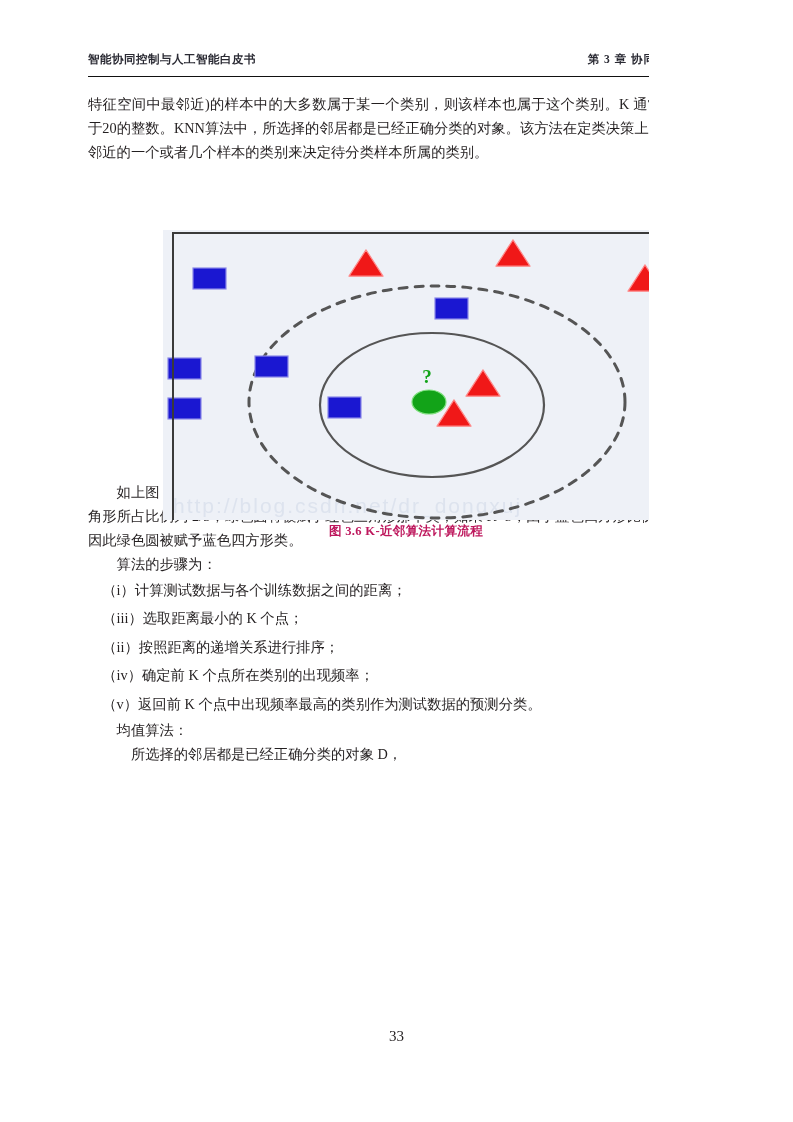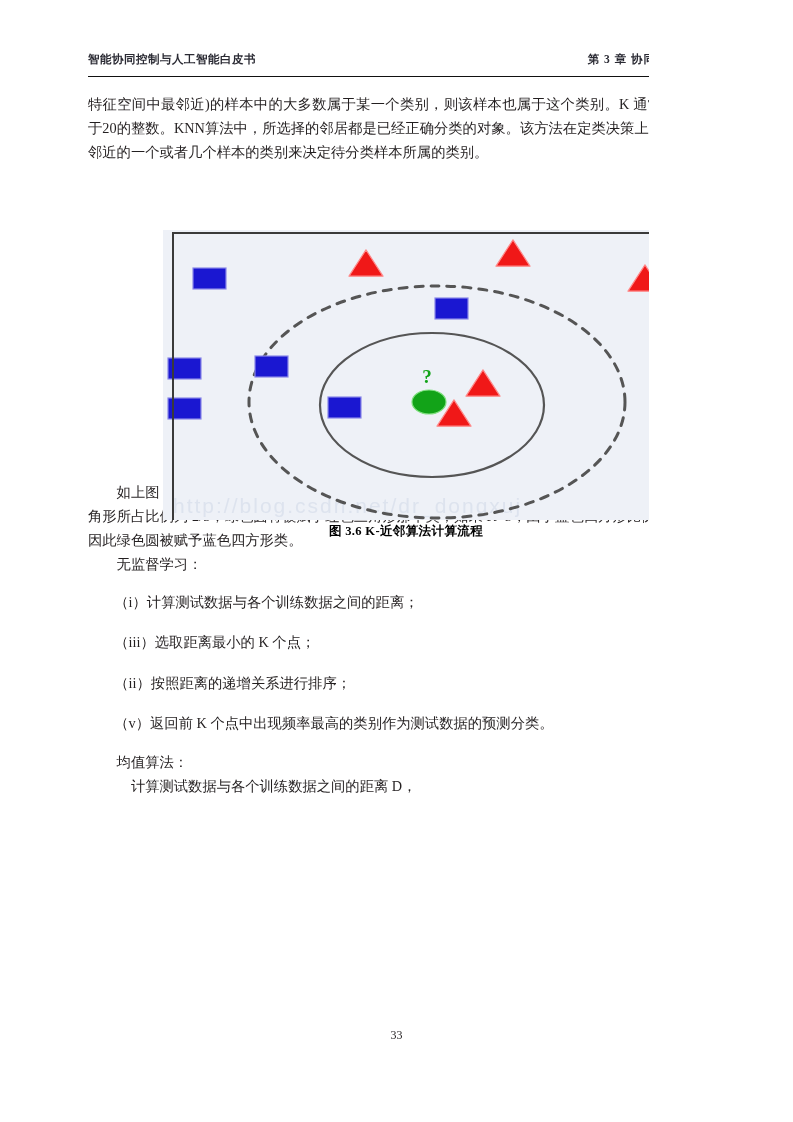--- a/index.html
+++ b/index.html
@@ -55,21 +55,21 @@
   p.body {
     margin: 0;
     font-size: 14.3px;
     line-height: 24px;
     text-align: justify;
     text-justify: inter-ideograph;
     color: #231f20;
   }
   p.indent { text-indent: 2em; }
   p.list-item {
-    margin: 12px;
+    margin: 0;
     font-size: 14.3px;
     line-height: 28.4px;
     text-indent: 1em;
     color: #231f20;
   }
 
   
   .figure-wrap {
     position: absolute;
     left: 163px;
@@ -117,59 +117,60 @@
     user-select: none;
   }
   .fig-caption {
     position: absolute;
     left: 163px;
     top: 523px;
     width: 486px;
     text-align: center;
     font-size: 12.6px;
     font-weight: 700;
-    color: #000000;
+    color: #be185d;
     letter-spacing: 0.3px;
   }
 
   
   .page-number {
     position: absolute;
     left: 0;
     top: 1028px;
     width: 793px;
     text-align: center;
-    font-size: 12px;
+    font-size: 15px;
     color: #231f20;
   }
 </style>
 </head>
 <body>
 
 <div class="page">
 
   <div class="header">
     <span class="header-left">智能协同控制与人工智能白皮书</span>
     <span class="header-right">第 3 章  协同控制算法</span>
   </div>
   <div class="header-rule"></div>
 
   <div class="content">
     <p class="body">特征空间中最邻近)的样本中的大多数属于某一个类别，则该样本也属于这个类别。K 通常是不大于20的整数。KNN算法中，所选择的邻居都是已经正确分类的对象。该方法在定类决策上只依据最邻近的一个或者几个样本的类别来决定待分类样本所属的类别。</p>
 
     <div style="height:316px"></div>
 
     <p class="body indent">如上图，绿色圆要被决定赋予哪个类，是红色三角形还是蓝色四方形？如果 K=3，由于红色三角形所占比例为 2/3，绿色圆将被赋予红色三角形那个类，如果 K=5，由于蓝色四方形比例为 3/5，因此绿色圆被赋予蓝色四方形类。</p>
-    <p class="body indent">无监督学习：</p>
+    <p class="body indent">算法的步骤为：</p>
     <p class="list-item">（i）计算测试数据与各个训练数据之间的距离；</p>
     <p class="list-item">（iii）选取距离最小的 K 个点；</p>
     <p class="list-item">（ii）按照距离的递增关系进行排序；</p>
+    <p class="list-item">（iv）确定前 K 个点所在类别的出现频率；</p>
     <p class="list-item">（v）返回前 K 个点中出现频率最高的类别作为测试数据的预测分类。</p>
     <p class="body indent">均值算法：</p>
-    <p class="body" style="text-indent:3em">计算测试数据与各个训练数据之间的距离 D，</p>
+    <p class="body" style="text-indent:3em">所选择的邻居都是已经正确分类的对象 D，</p>
   </div>
 
   <div class="figure-wrap">
     <div class="figure-box">
       <div class="fig-watermark">http://blog.csdn.net/dr_dongxuj</div>
       <svg class="fig-svg" id="knn-svg" width="486" height="290" viewBox="0 0 486 290">
           <ellipse cx="274" cy="172" rx="188" ry="116" fill="none" stroke="#555555" stroke-width="3" stroke-dasharray="8 8" stroke-linecap="round"></ellipse>
           <ellipse cx="269" cy="175" rx="112" ry="72" fill="none" stroke="#555555" stroke-width="2.2"></ellipse>
           <rect x="30" y="38" width="33" height="21" fill="#1a17d1" stroke="#8a88e8" stroke-width="1.2"></rect>
           <rect x="5" y="128" width="33" height="21" fill="#1a17d1" stroke="#8a88e8" stroke-width="1.2"></rect>

